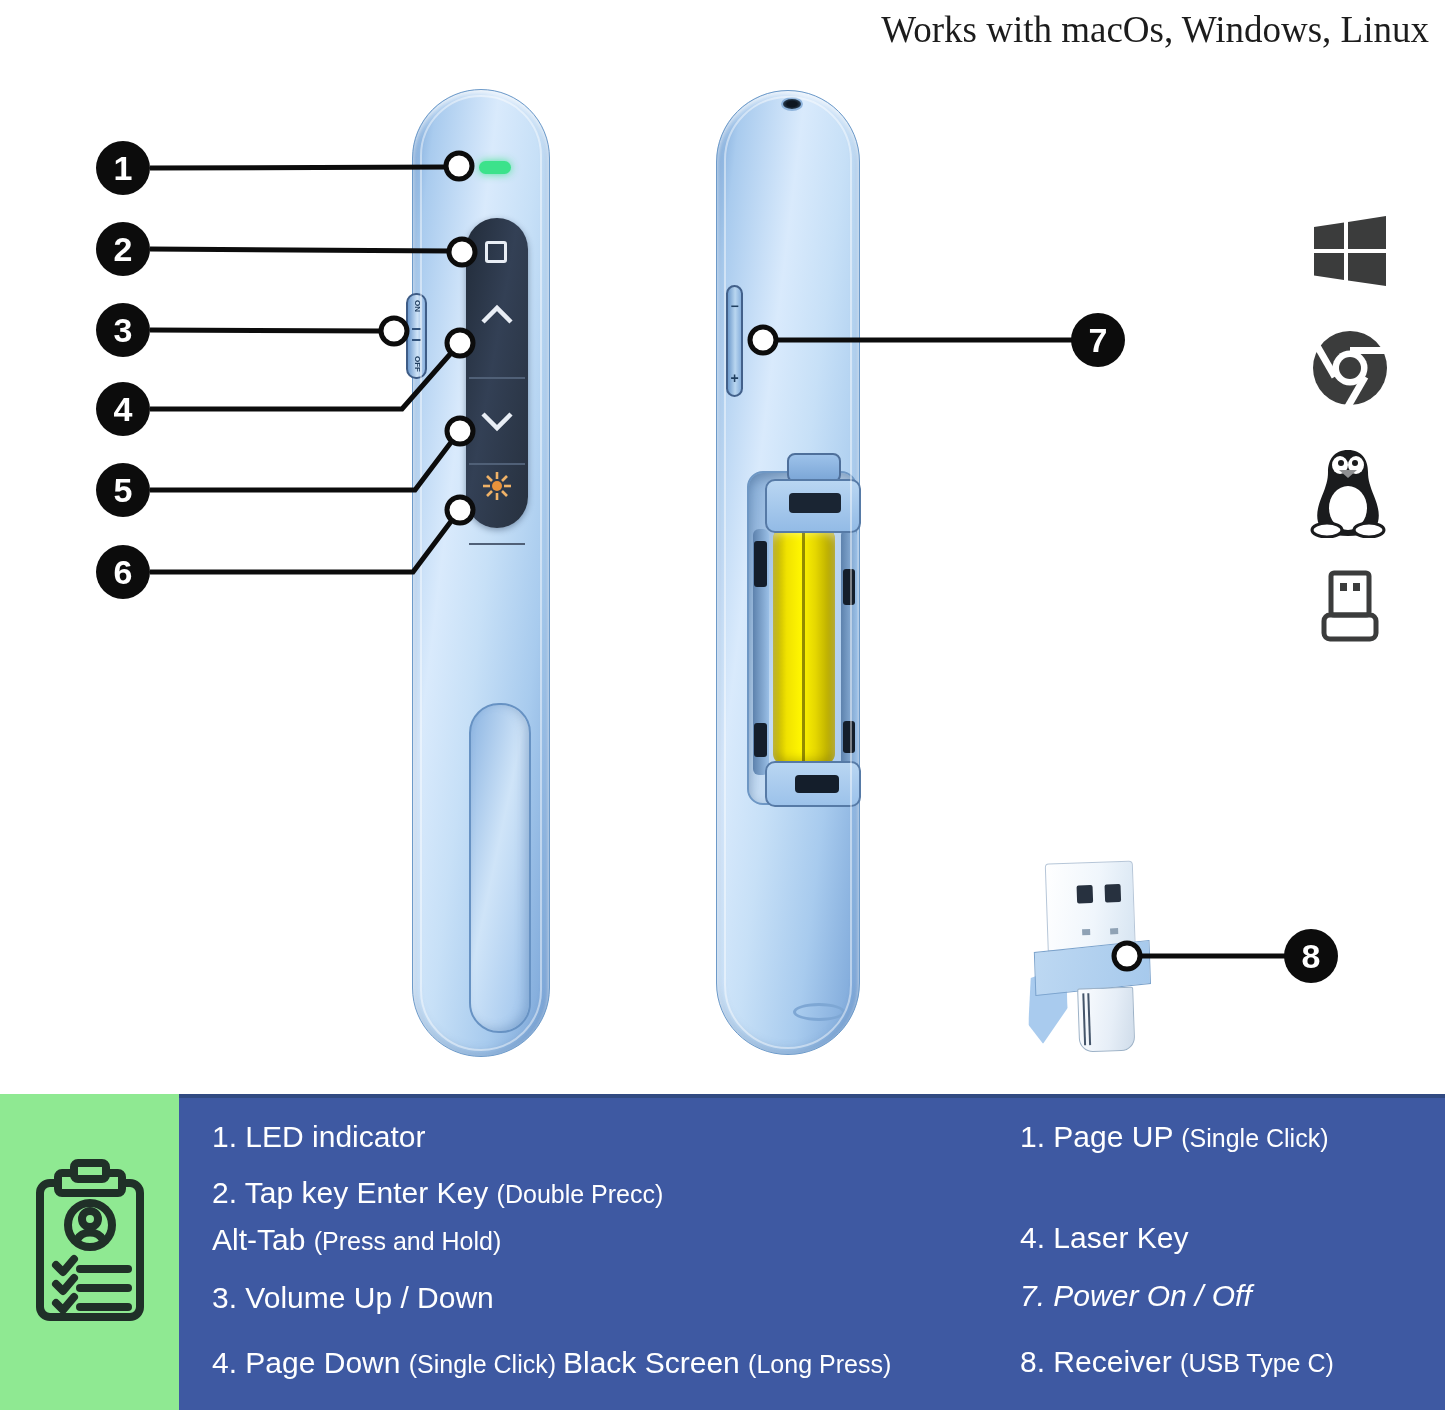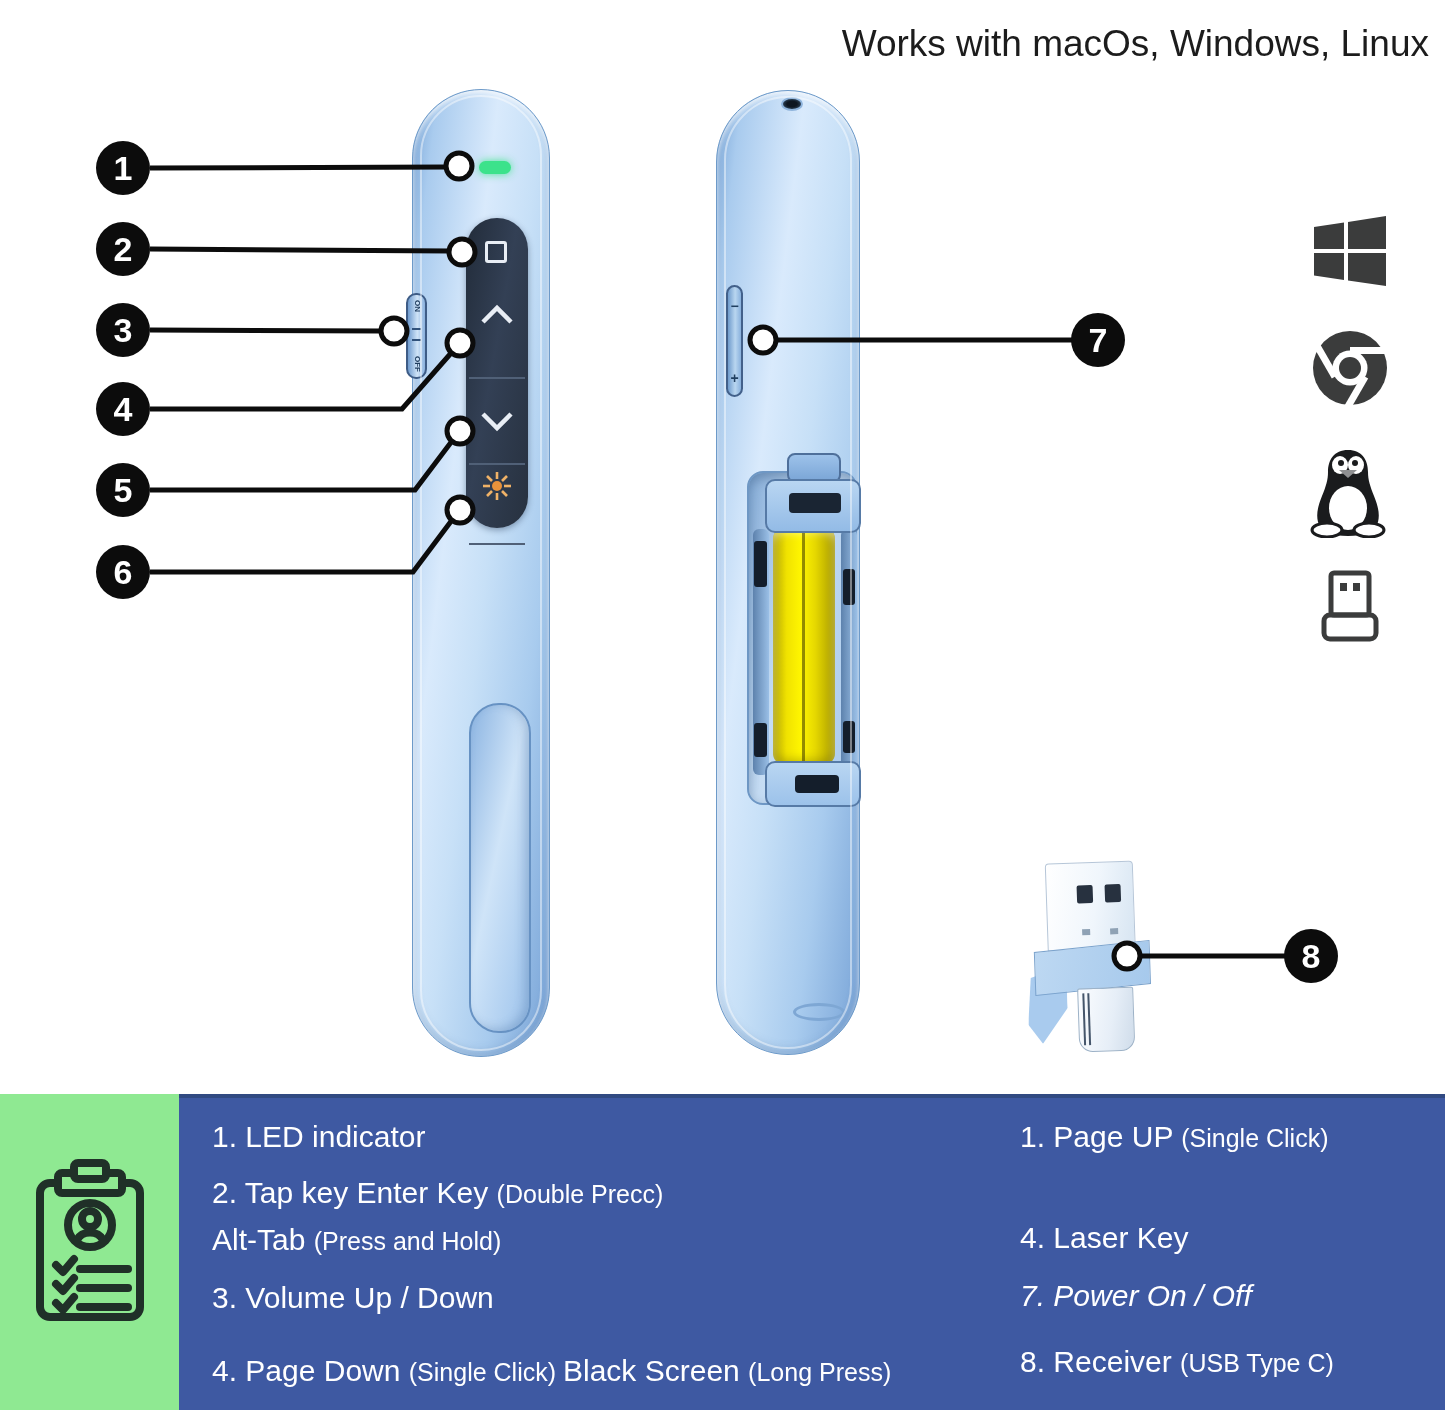--- a/index.html
+++ b/index.html
@@ -1,20 +1,20 @@
 <!DOCTYPE html>
 <html><head>
 <meta charset="utf-8">
 <style>
   html,body { margin:0; padding:0; background:#fff; }
   * { box-sizing:border-box; font-family:"Liberation Sans", sans-serif; }
   #canvas { position:relative; width:1445px; height:1410px; background:#ffffff; overflow:hidden; }
 
   
-  .compat { position:absolute; top:23px; right:16px; font-size:37px; color:#1c1c1c; white-space:nowrap; }
+  .compat { position:absolute; top:8px; right:16px; font-size:37px; color:#1c1c1c; white-space:nowrap;font-family:Liberation Serif, serif; }
 
   
   .callout { position:absolute; width:54px; height:54px; border-radius:50%; background:#0c0c0c;
              color:#fff; font-size:34px; font-weight:700; line-height:54px; text-align:center; z-index:40; }
   .c1 { left:96px;  top:141px; }
   .c2 { left:96px;  top:222px; }
   .c3 { left:96px;  top:303px; }
   .c4 { left:96px;  top:382px; }
   .c5 { left:96px;  top:463px; }
   .c6 { left:96px;  top:545px; }
@@ -115,21 +115,21 @@
   .usbc-line { position:absolute; width:2px; height:52px; top:4px; background:#45566b; }
   .ul1 { left:4px; } .ul2 { left:9px; }
 
   
   .green-panel { position:absolute; left:0; top:1094px; width:179px; height:316px; background:#8fe992; }
   .banner { position:absolute; left:179px; top:1094px; width:1266px; height:316px;
             background:#3e59a2; border-top:4px solid #314a82; }
   .feat { position:absolute; color:#ffffff; font-size:30px; white-space:nowrap; z-index:5; }
   .feat .seg-small { font-size:25px; }
   .fl1 { left:212px; top:1120px; } .fl2 { left:212px; top:1176px; } .fl3 { left:212px; top:1223px; }
-  .fl4 { left:212px; top:1281px; } .fl5 { left:212px; top:1346px;margin-top:8px; }
+  .fl4 { left:212px; top:1281px; } .fl5 { left:212px; top:1346px; }
   .fr1 { left:1020px; top:1120px; } .fr2 { left:1020px; top:1169px; } .fr3 { left:1020px; top:1221px; }
   .fr4 { left:1020px; top:1279px;font-style:italic; } .fr5 { left:1020px; top:1345px; }
   .clipboard { position:absolute; left:28px; top:1155px; }
 </style>
 </head>
 <body>
 
 <div id="canvas">
 
   <div class="compat">Works with macOs, Windows, Linux</div>

